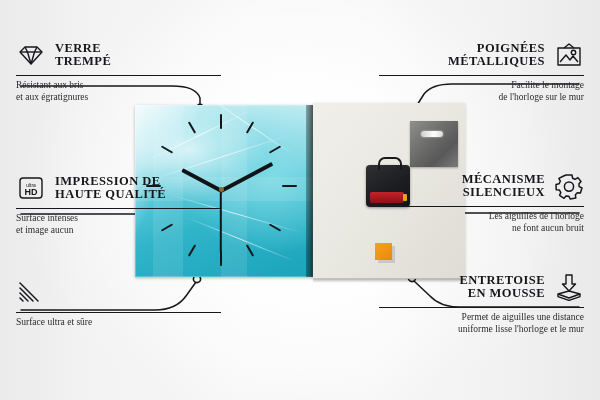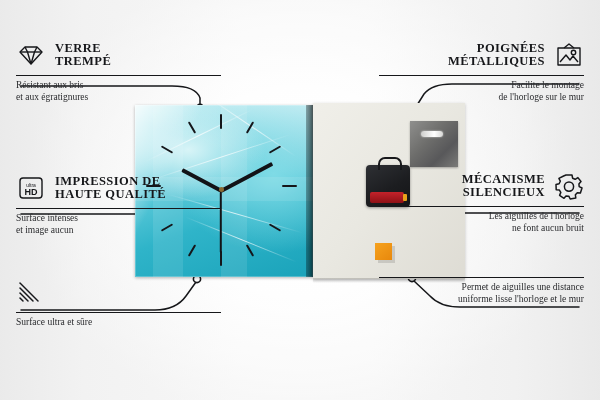--- a/index.html
+++ b/index.html
@@ -281,20 +281,35 @@
       </span>
     </div>
     <div class="rule"></div>
     <div class="fdesc">
       <span>Les aiguilles de l'horloge</span><br>
       <span>ne font aucun bruit</span>
     </div>
   </div>
 
   <div class="feature right" id="f-entretoise">
+    <div class="fhead">
+      <span class="ficon">
+        <svg width="30" height="28" viewBox="0 0 30 28">
+          <g fill="none" stroke="#16171a" stroke-width="1.4" stroke-linejoin="round">
+            <path d="M12,2 L18,2 L18,11 L21.5,11 L15,18 L8.5,11 L12,11 Z"></path>
+            <path d="M15,18 L26,21 L15,25 L4,21 Z"></path>
+            <path d="M4,21 L4,23.6 L15,27.4 L26,23.6 L26,21"></path>
+          </g>
+        </svg>
+      </span>
+      <span class="ftitle">
+        <span>ENTRETOISE</span><br>
+        <span>EN MOUSSE</span>
+      </span>
+    </div>
     <div class="rule"></div>
     <div class="fdesc">
       <span>Permet de aiguilles une distance</span><br>
       <span>uniforme lisse l'horloge et le mur</span>
     </div>
   </div>
 
 </div>
 
 </body></html>

